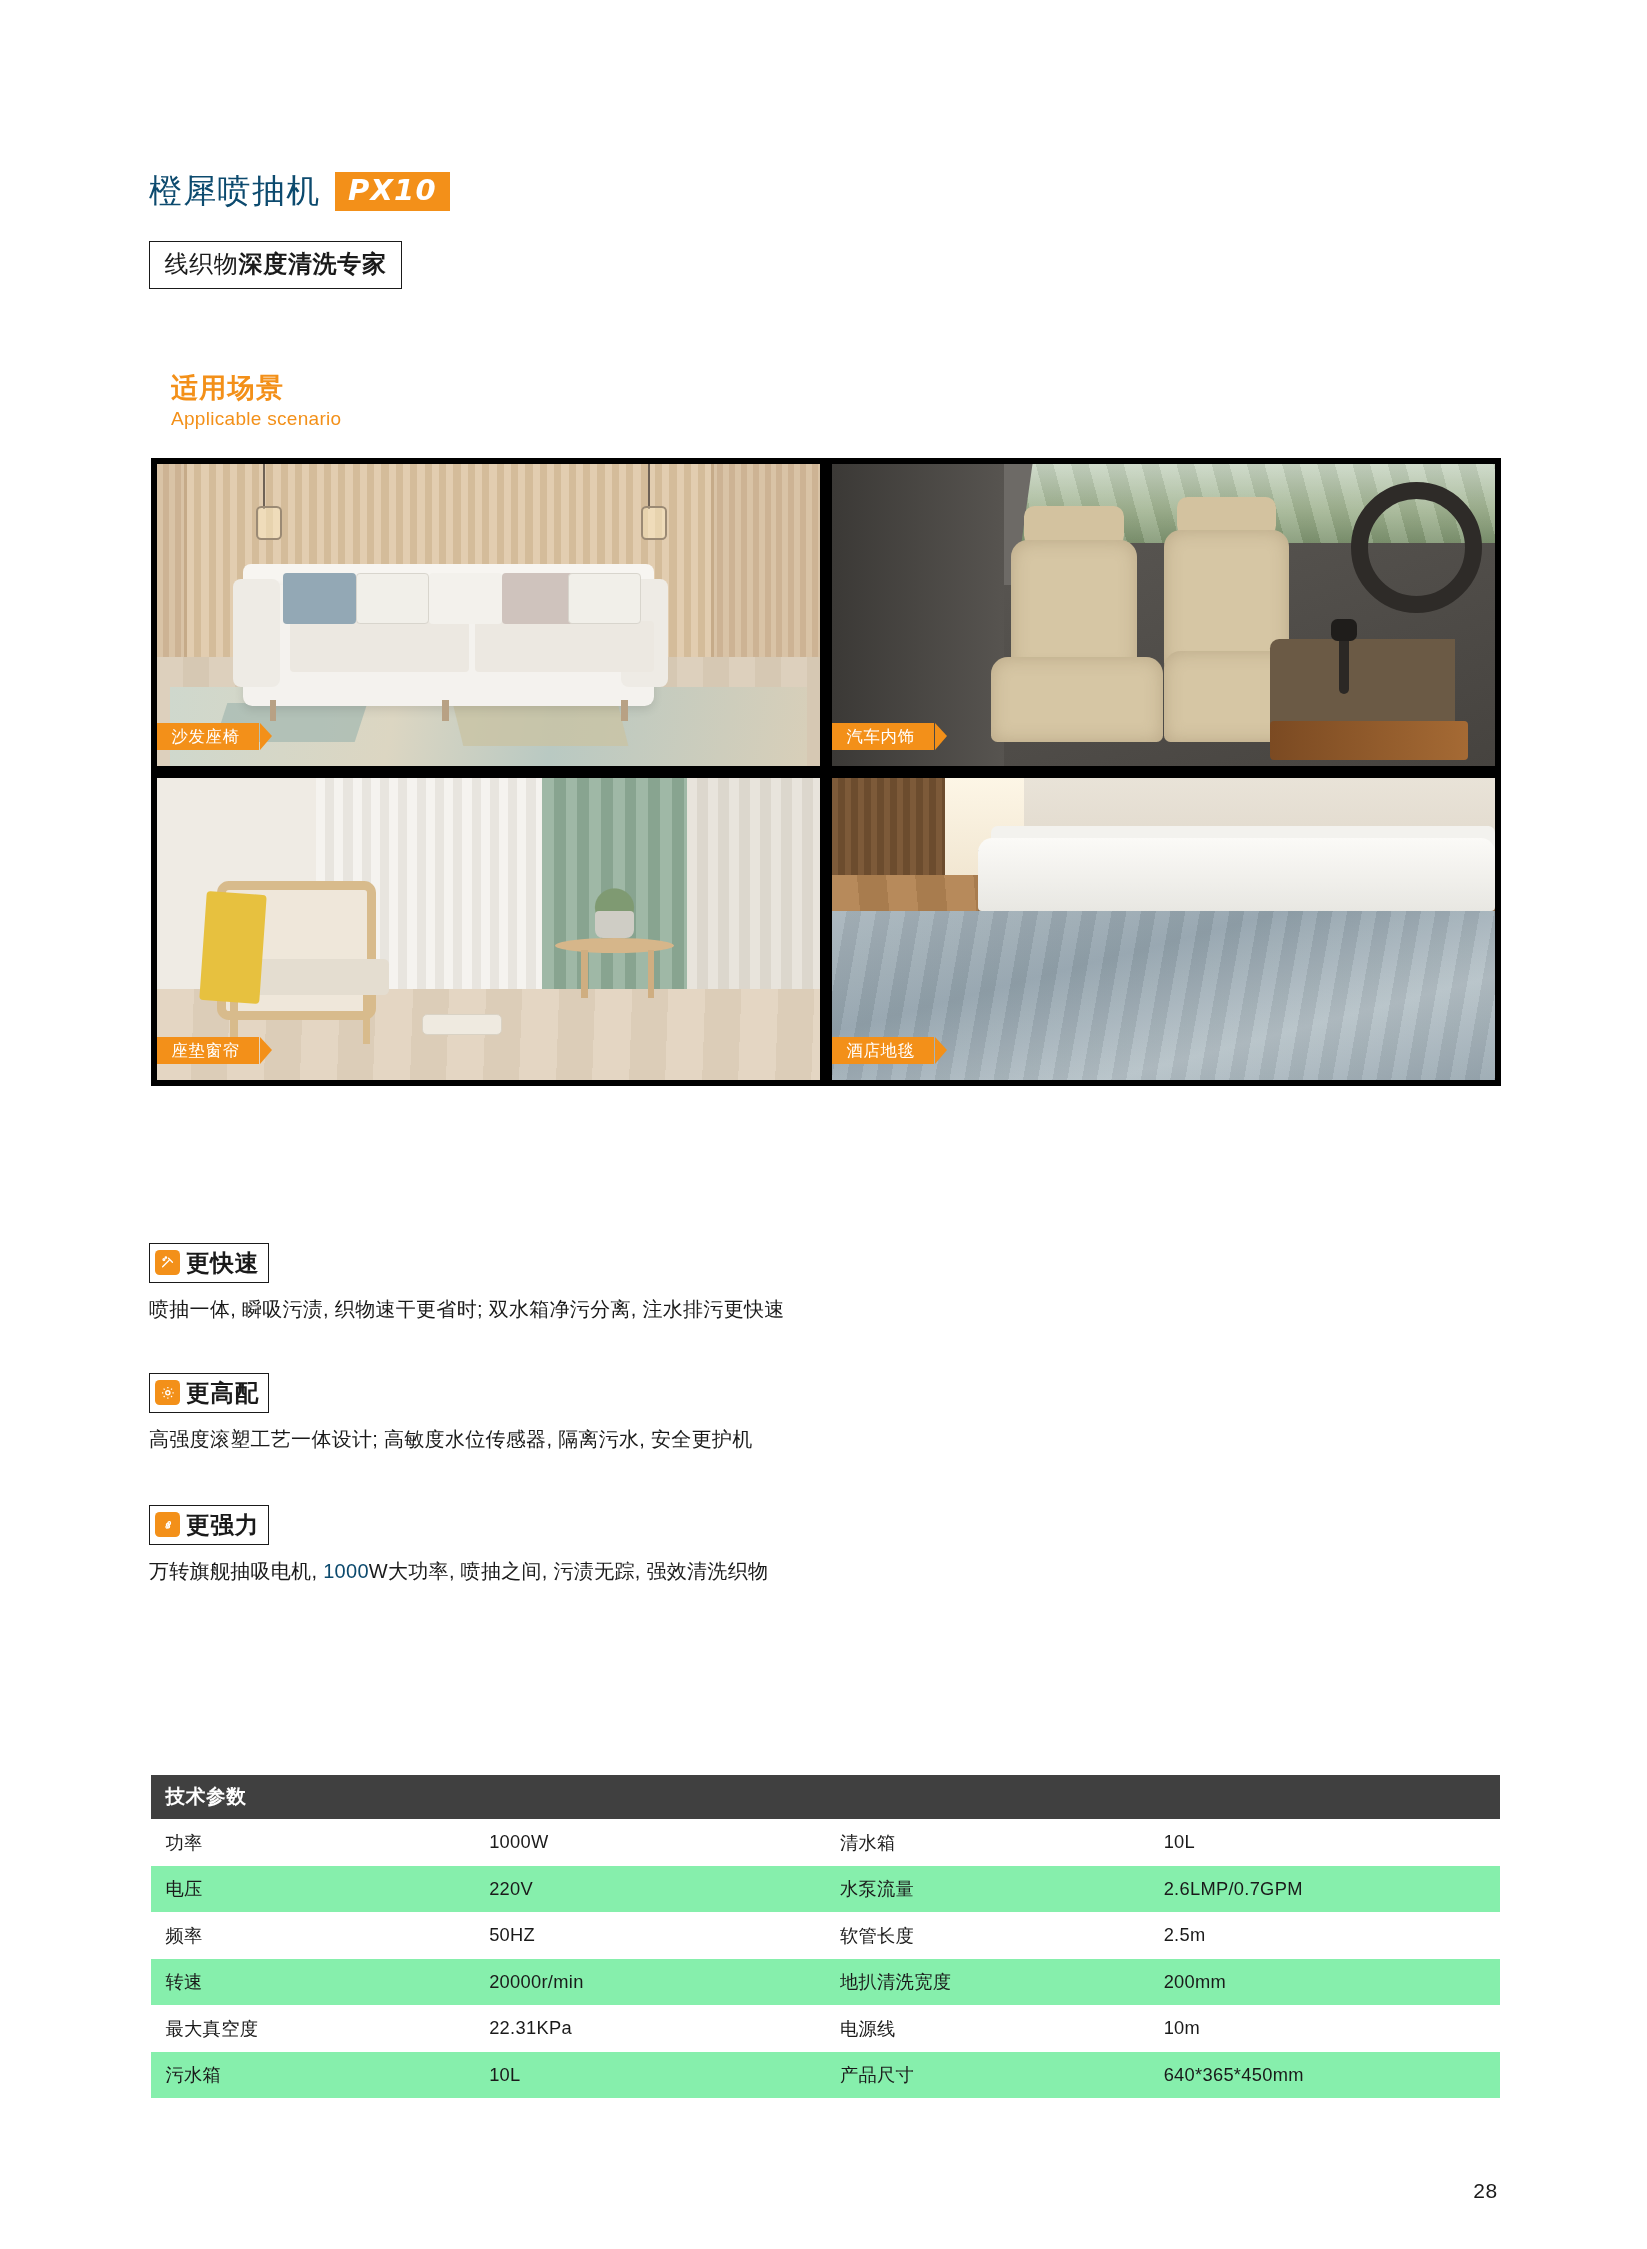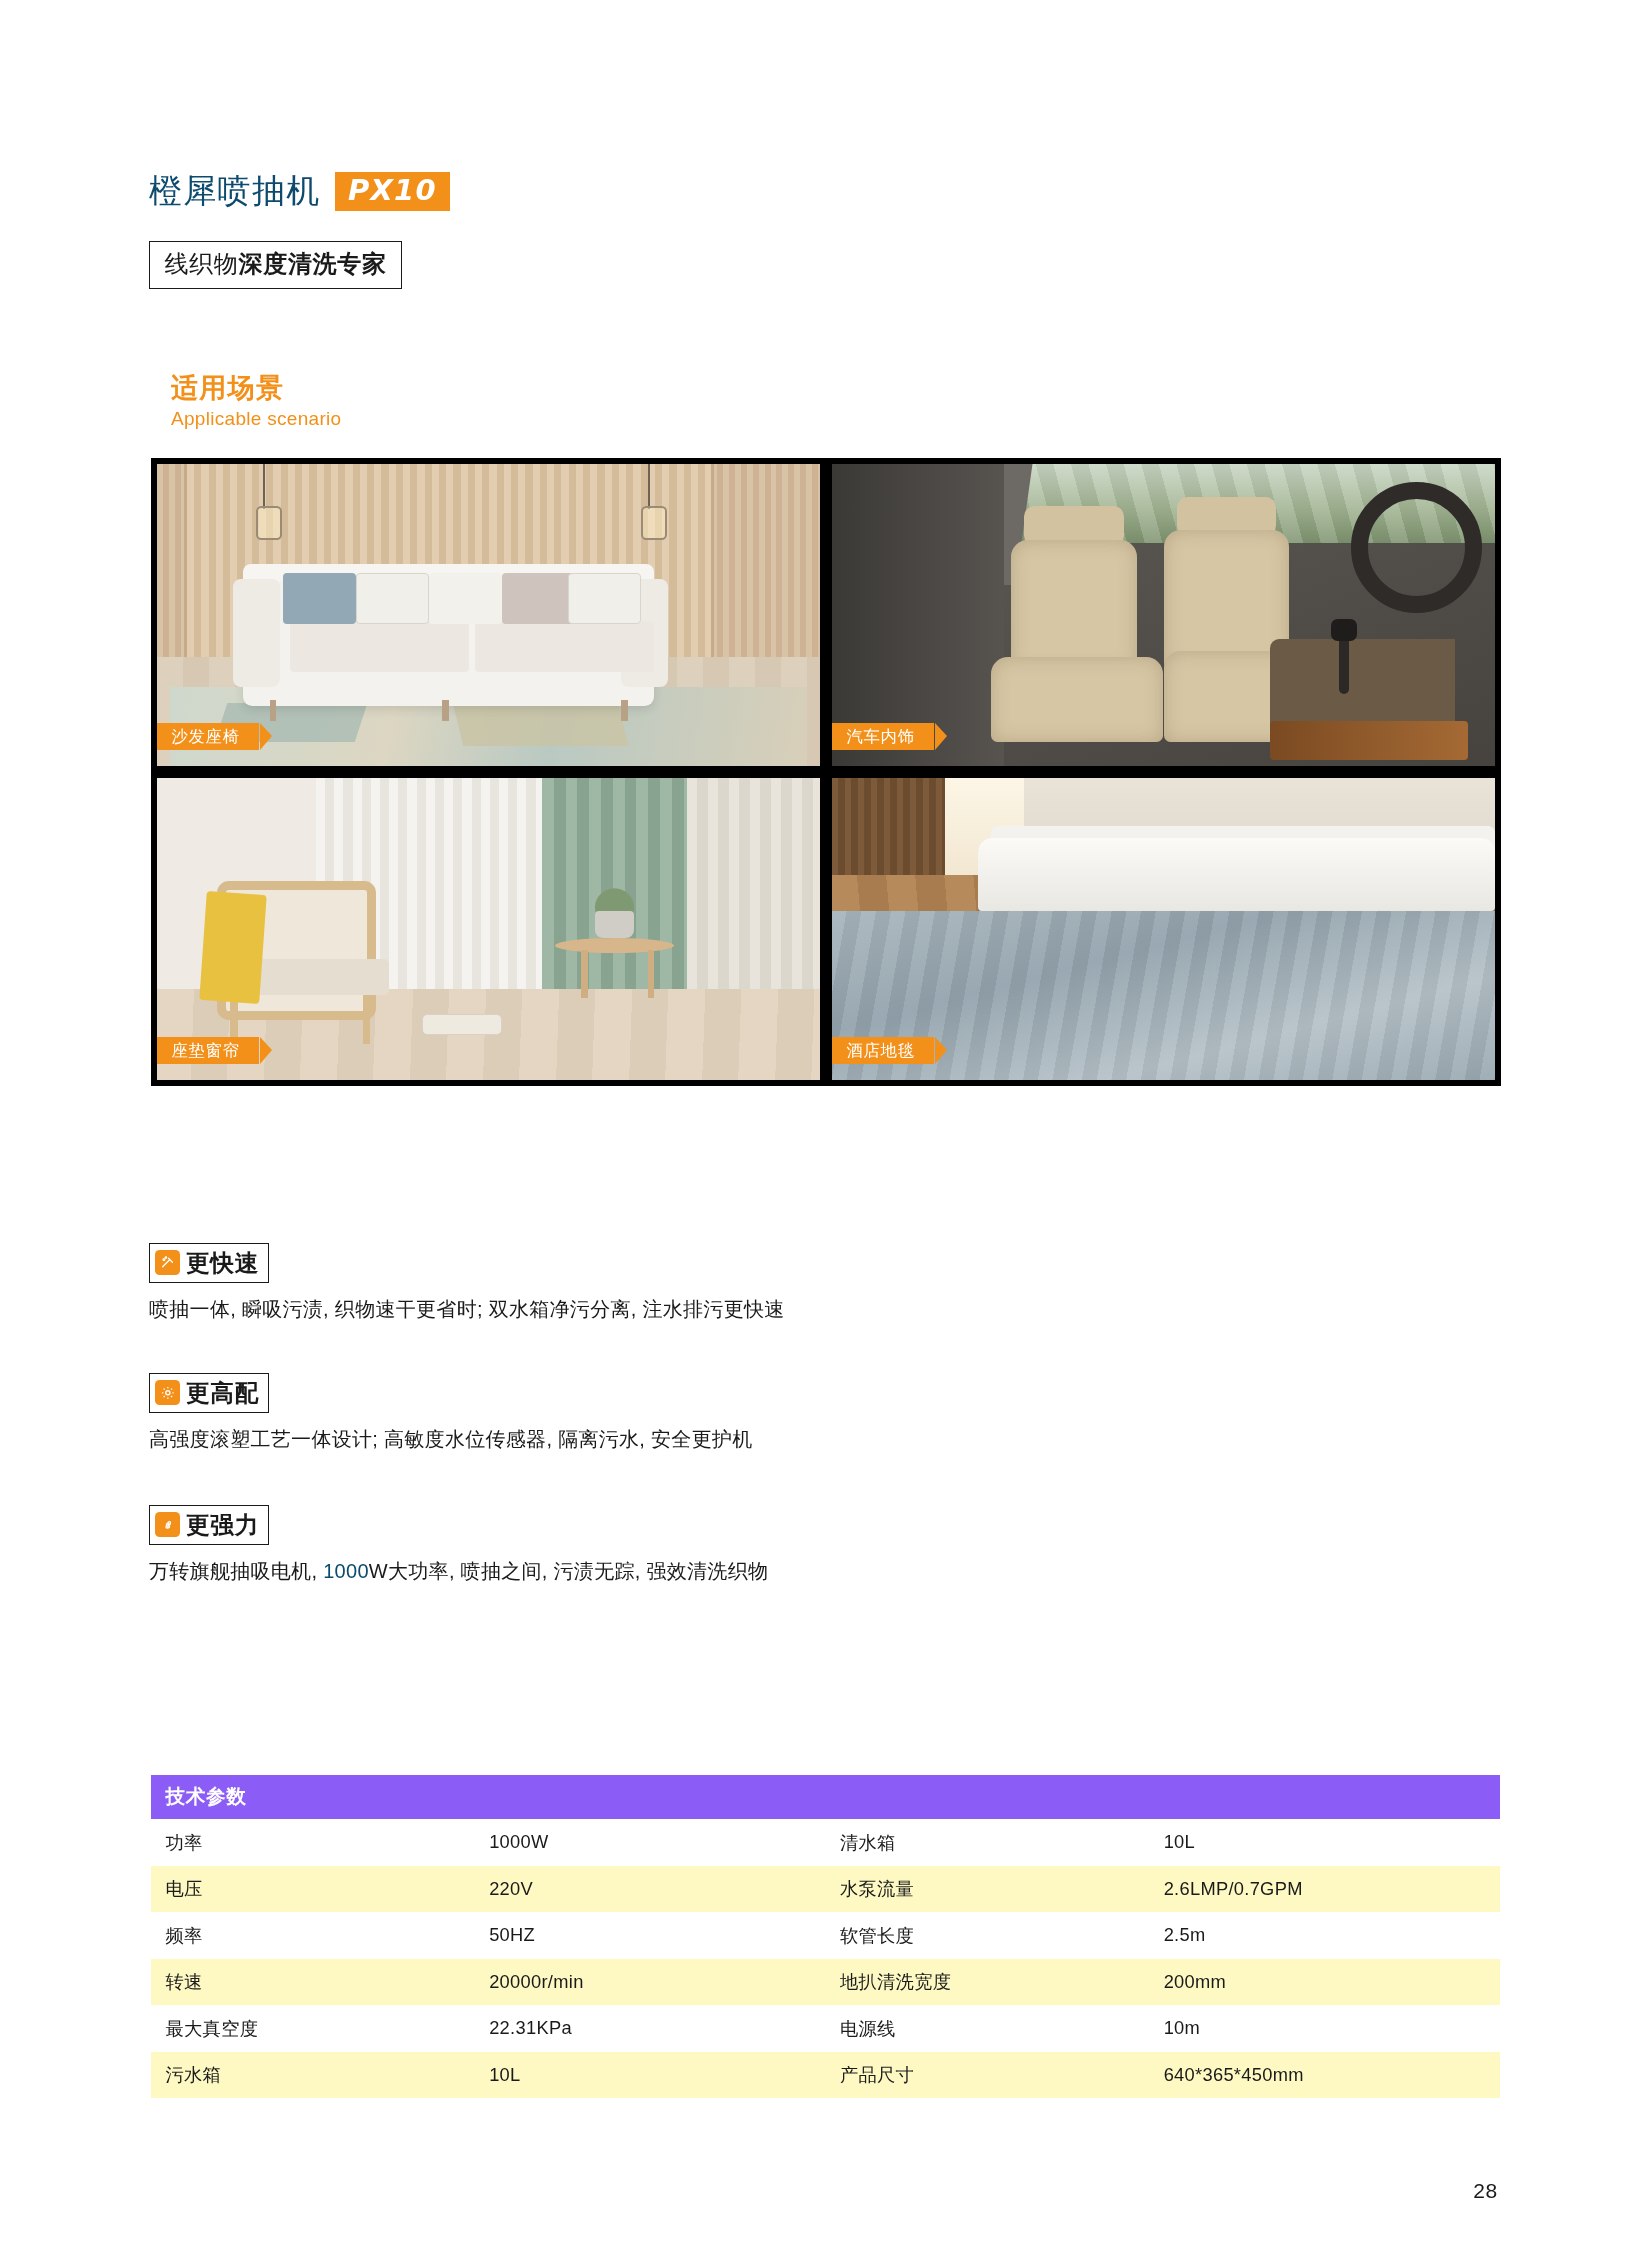--- a/index.html
+++ b/index.html
@@ -268,39 +268,39 @@
   .hl { color: #0c4a6e; }
 
   
   .spec {
     position: absolute;
     left: 151px;
     top: 1775px;
     width: 1349px;
   }
   .spec-head {
-    background: #8b5cf6;
+    background: #404040;
     color: #fff;
     font-size: 19.6px;
     font-weight: 700;
     letter-spacing: 0.7px;
     padding: 7.9px 14.4px 9.2px 14.4px;
   }
   table.spec-table {
     width: 100%;
     border-collapse: collapse;
     font-size: 18.3px;
     color: #1a1a1a;
   }
   table.spec-table td {
     padding: 10.5px 14.4px 11px 14.4px;
     vertical-align: middle;
     letter-spacing: 0.3px;
   }
-  table.spec-table tr.alt td { background: #fef9c3; }
+  table.spec-table tr.alt td { background: #86efac; }
   table.spec-table td.k1 { width: 24%; }
   table.spec-table td.v1 { width: 26%; }
   table.spec-table td.k2 { width: 24%; }
   table.spec-table td.v2 { width: 26%; }
 
   
   .pageno {
     position: absolute;
     right: 149px;
     top: 2179px;

